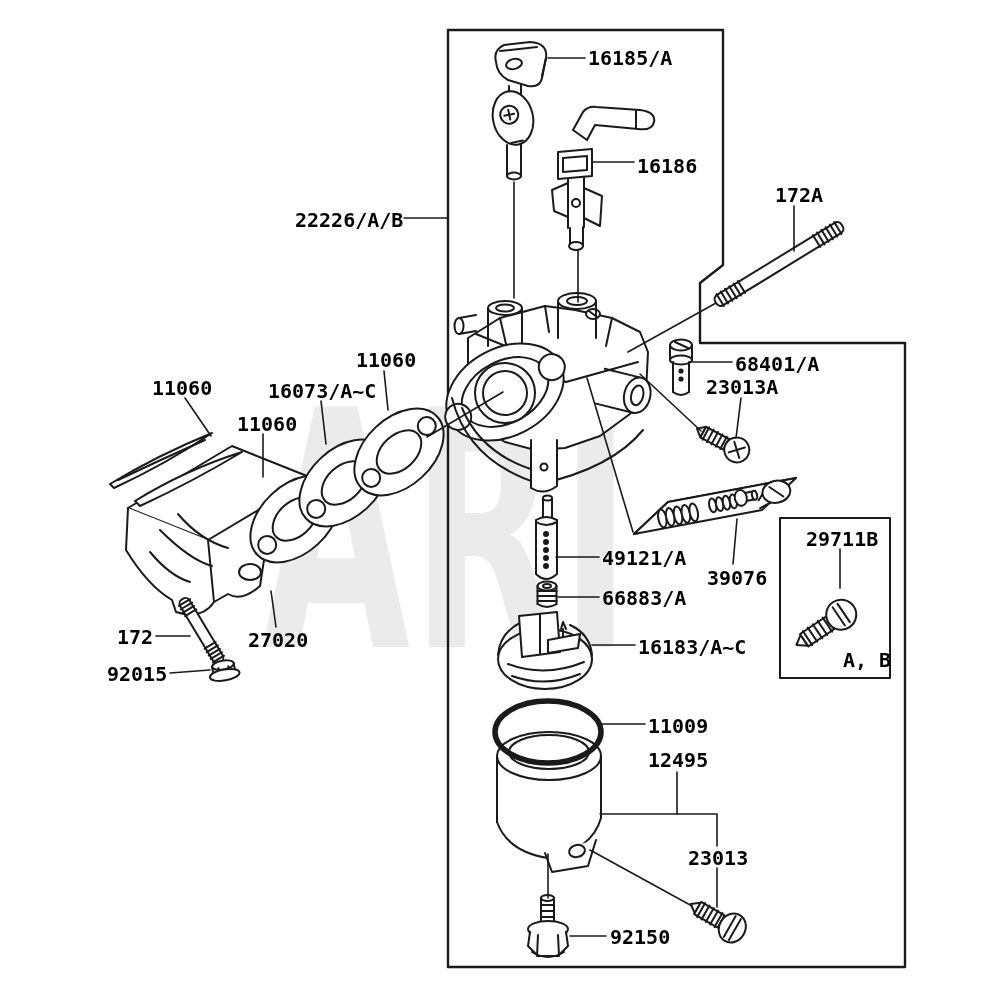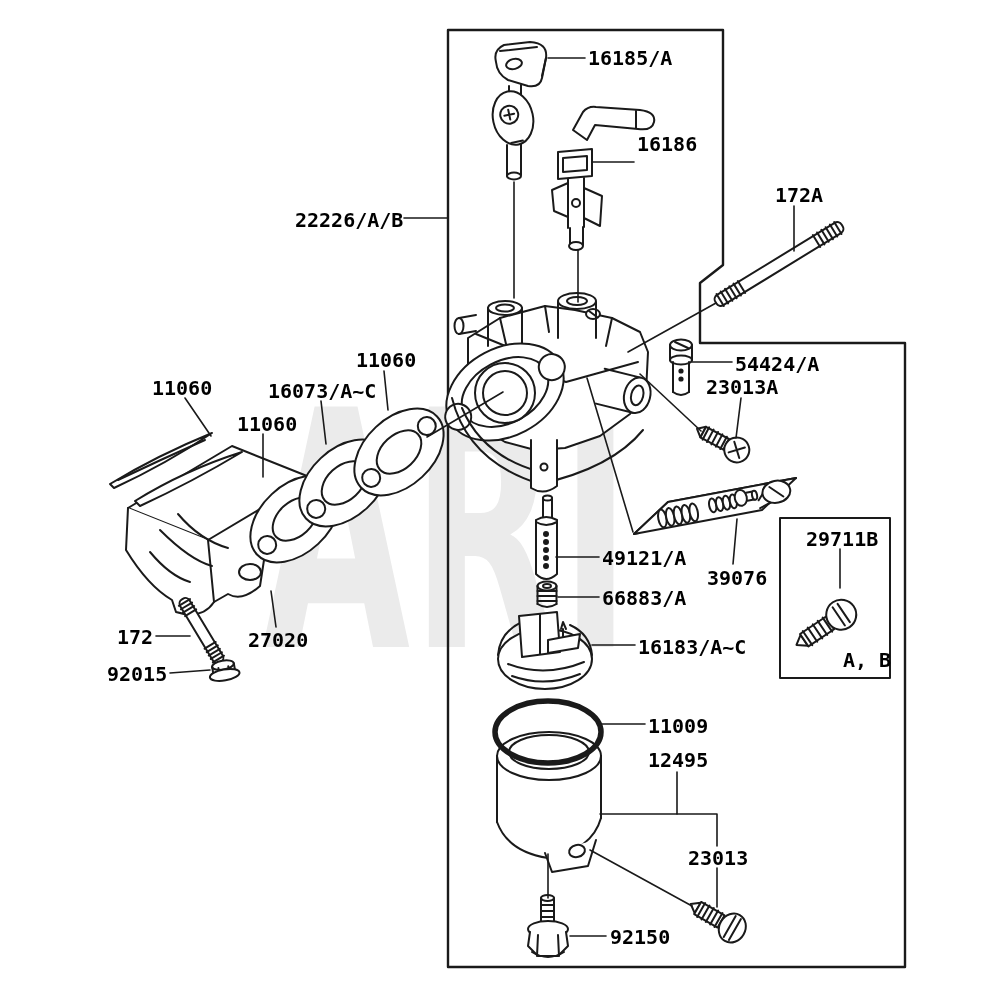--- a/index.html
+++ b/index.html
@@ -306,24 +306,24 @@
       <line x1="384" y1="371" x2="388" y2="410"></line>
       <line x1="427" y1="437" x2="503" y2="392"></line>
       <line x1="156" y1="636" x2="190" y2="636"></line>
       <line x1="276" y1="627" x2="271" y2="591"></line>
       <line x1="170" y1="673" x2="210" y2="670"></line>
       <line x1="840" y1="549" x2="840" y2="588"></line>
     </g>
   </svg>
 
   <div class="lbl" style="left:588px;top:46px">16185/A</div>
-  <div class="lbl" style="left:637px;top:132px">16186</div>
+  <div class="lbl" style="left:637px;top:154px">16186</div>
   <div class="lbl" style="left:775px;top:183px">172A</div>
   <div class="lbl" style="left:295px;top:208px">22226/A/B</div>
-  <div class="lbl" style="left:735px;top:352px">54424/A</div>
+  <div class="lbl" style="left:735px;top:352px">68401/A</div>
   <div class="lbl" style="left:706px;top:375px">23013A</div>
   <div class="lbl" style="left:152px;top:376px">11060</div>
   <div class="lbl" style="left:268px;top:379px">16073/A~C</div>
   <div class="lbl" style="left:237px;top:412px">11060</div>
   <div class="lbl" style="left:356px;top:348px">11060</div>
   <div class="lbl" style="left:602px;top:546px">49121/A</div>
   <div class="lbl" style="left:707px;top:566px">39076</div>
   <div class="lbl" style="left:602px;top:586px">66883/A</div>
   <div class="lbl" style="left:806px;top:527px">29711B</div>
   <div class="lbl" style="left:843px;top:648px">A, B</div>

